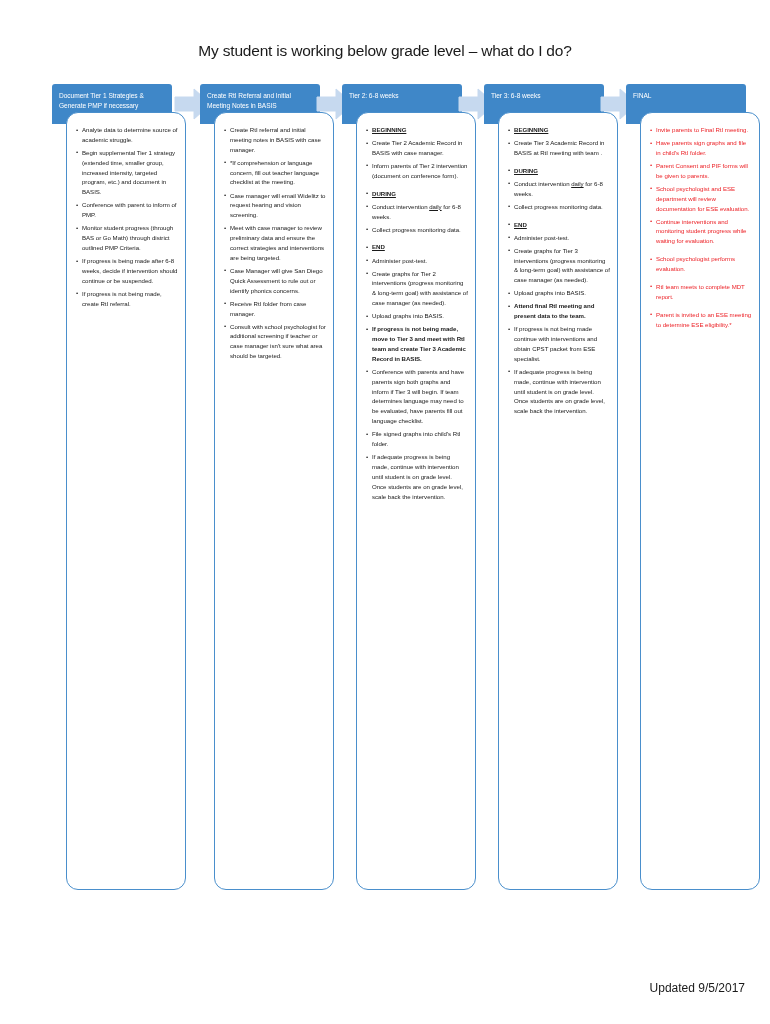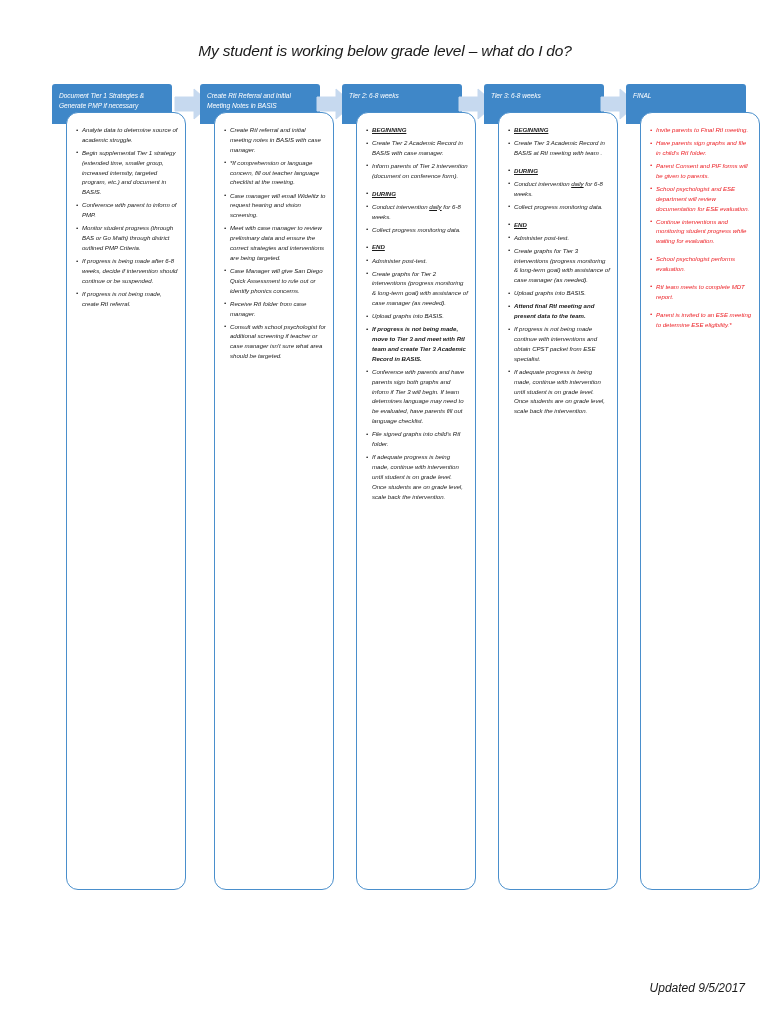--- a/index.html
+++ b/index.html
@@ -4,21 +4,21 @@
 <style>
   html,body{margin:0;padding:0;}
   body{
     width:770px;height:1024px;
     background:#ffffff;
     font-family:"Liberation Sans", sans-serif;
     color:#000;
     overflow:hidden;
     position:relative;
   }
-  .page{position:relative;width:770px;height:999px;font-style:italic;}
+  .page{position:relative;width:770px;height:999px;}
 
   
   .title{
     position:absolute;top:42px;left:0;width:770px;
     text-align:center;
     font-size:15.5px;
     letter-spacing:-0.2px;
     color:#1a1a1a;
     font-family:"Liberation Sans", sans-serif;
   }

